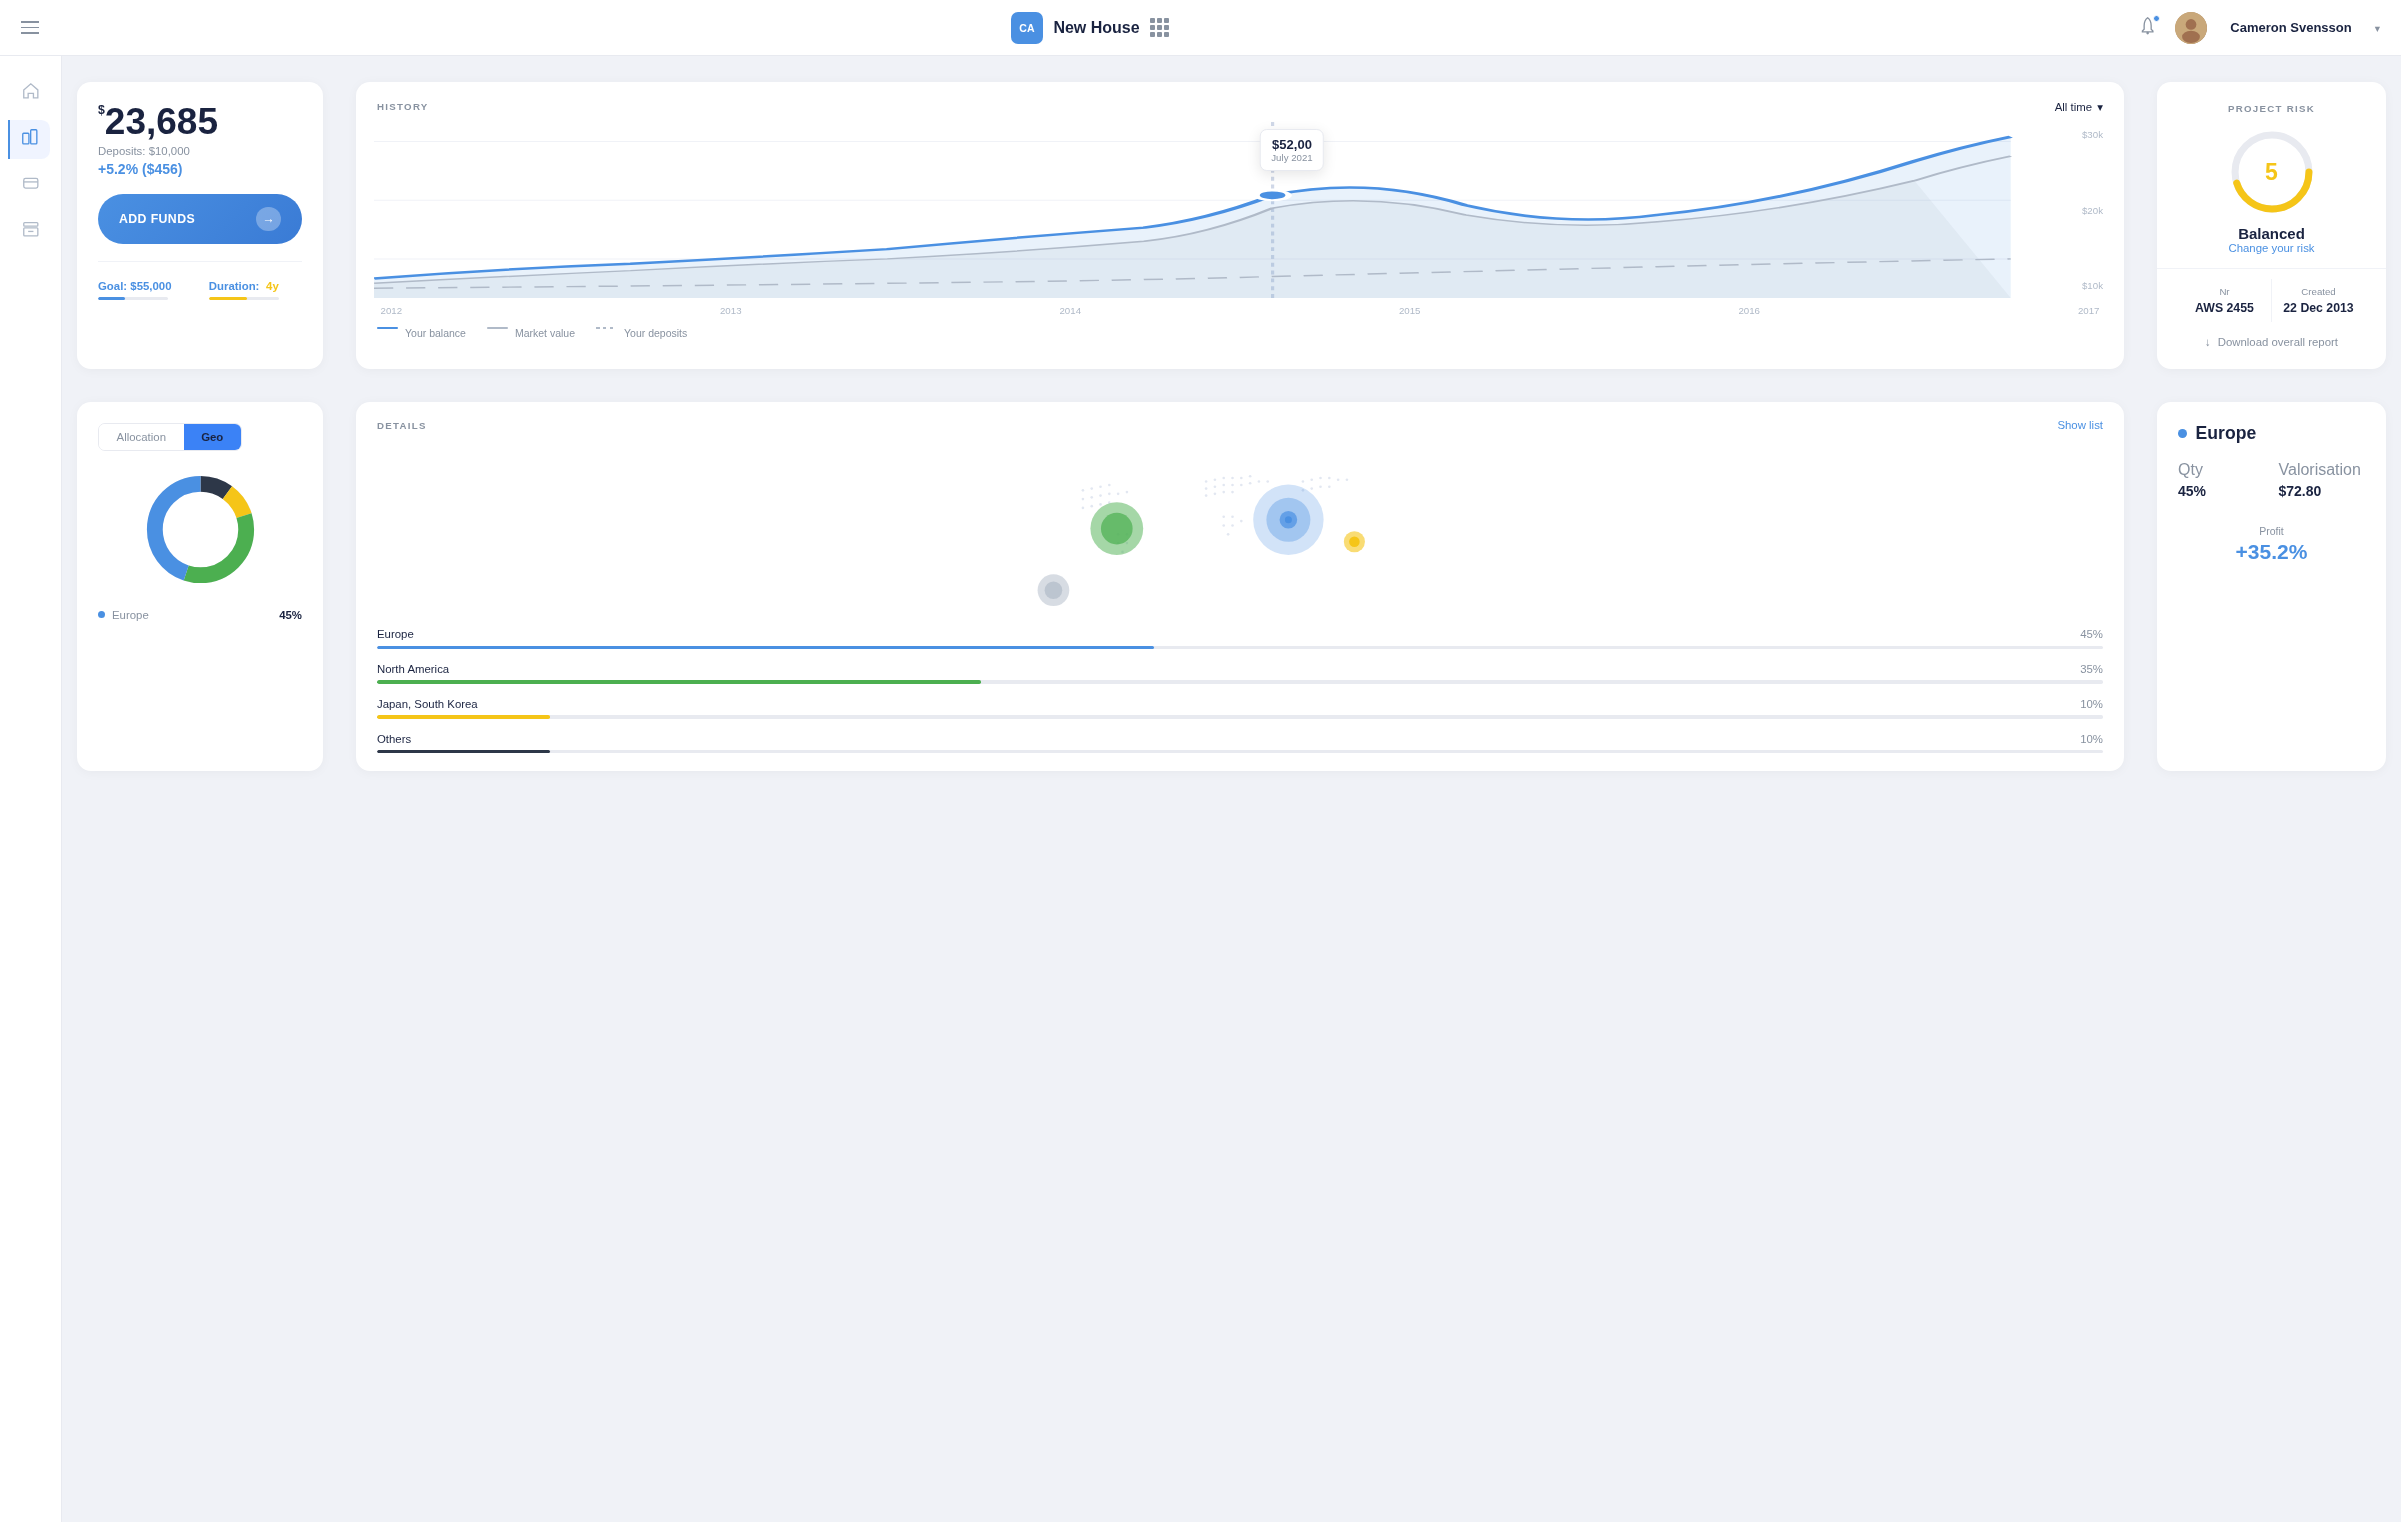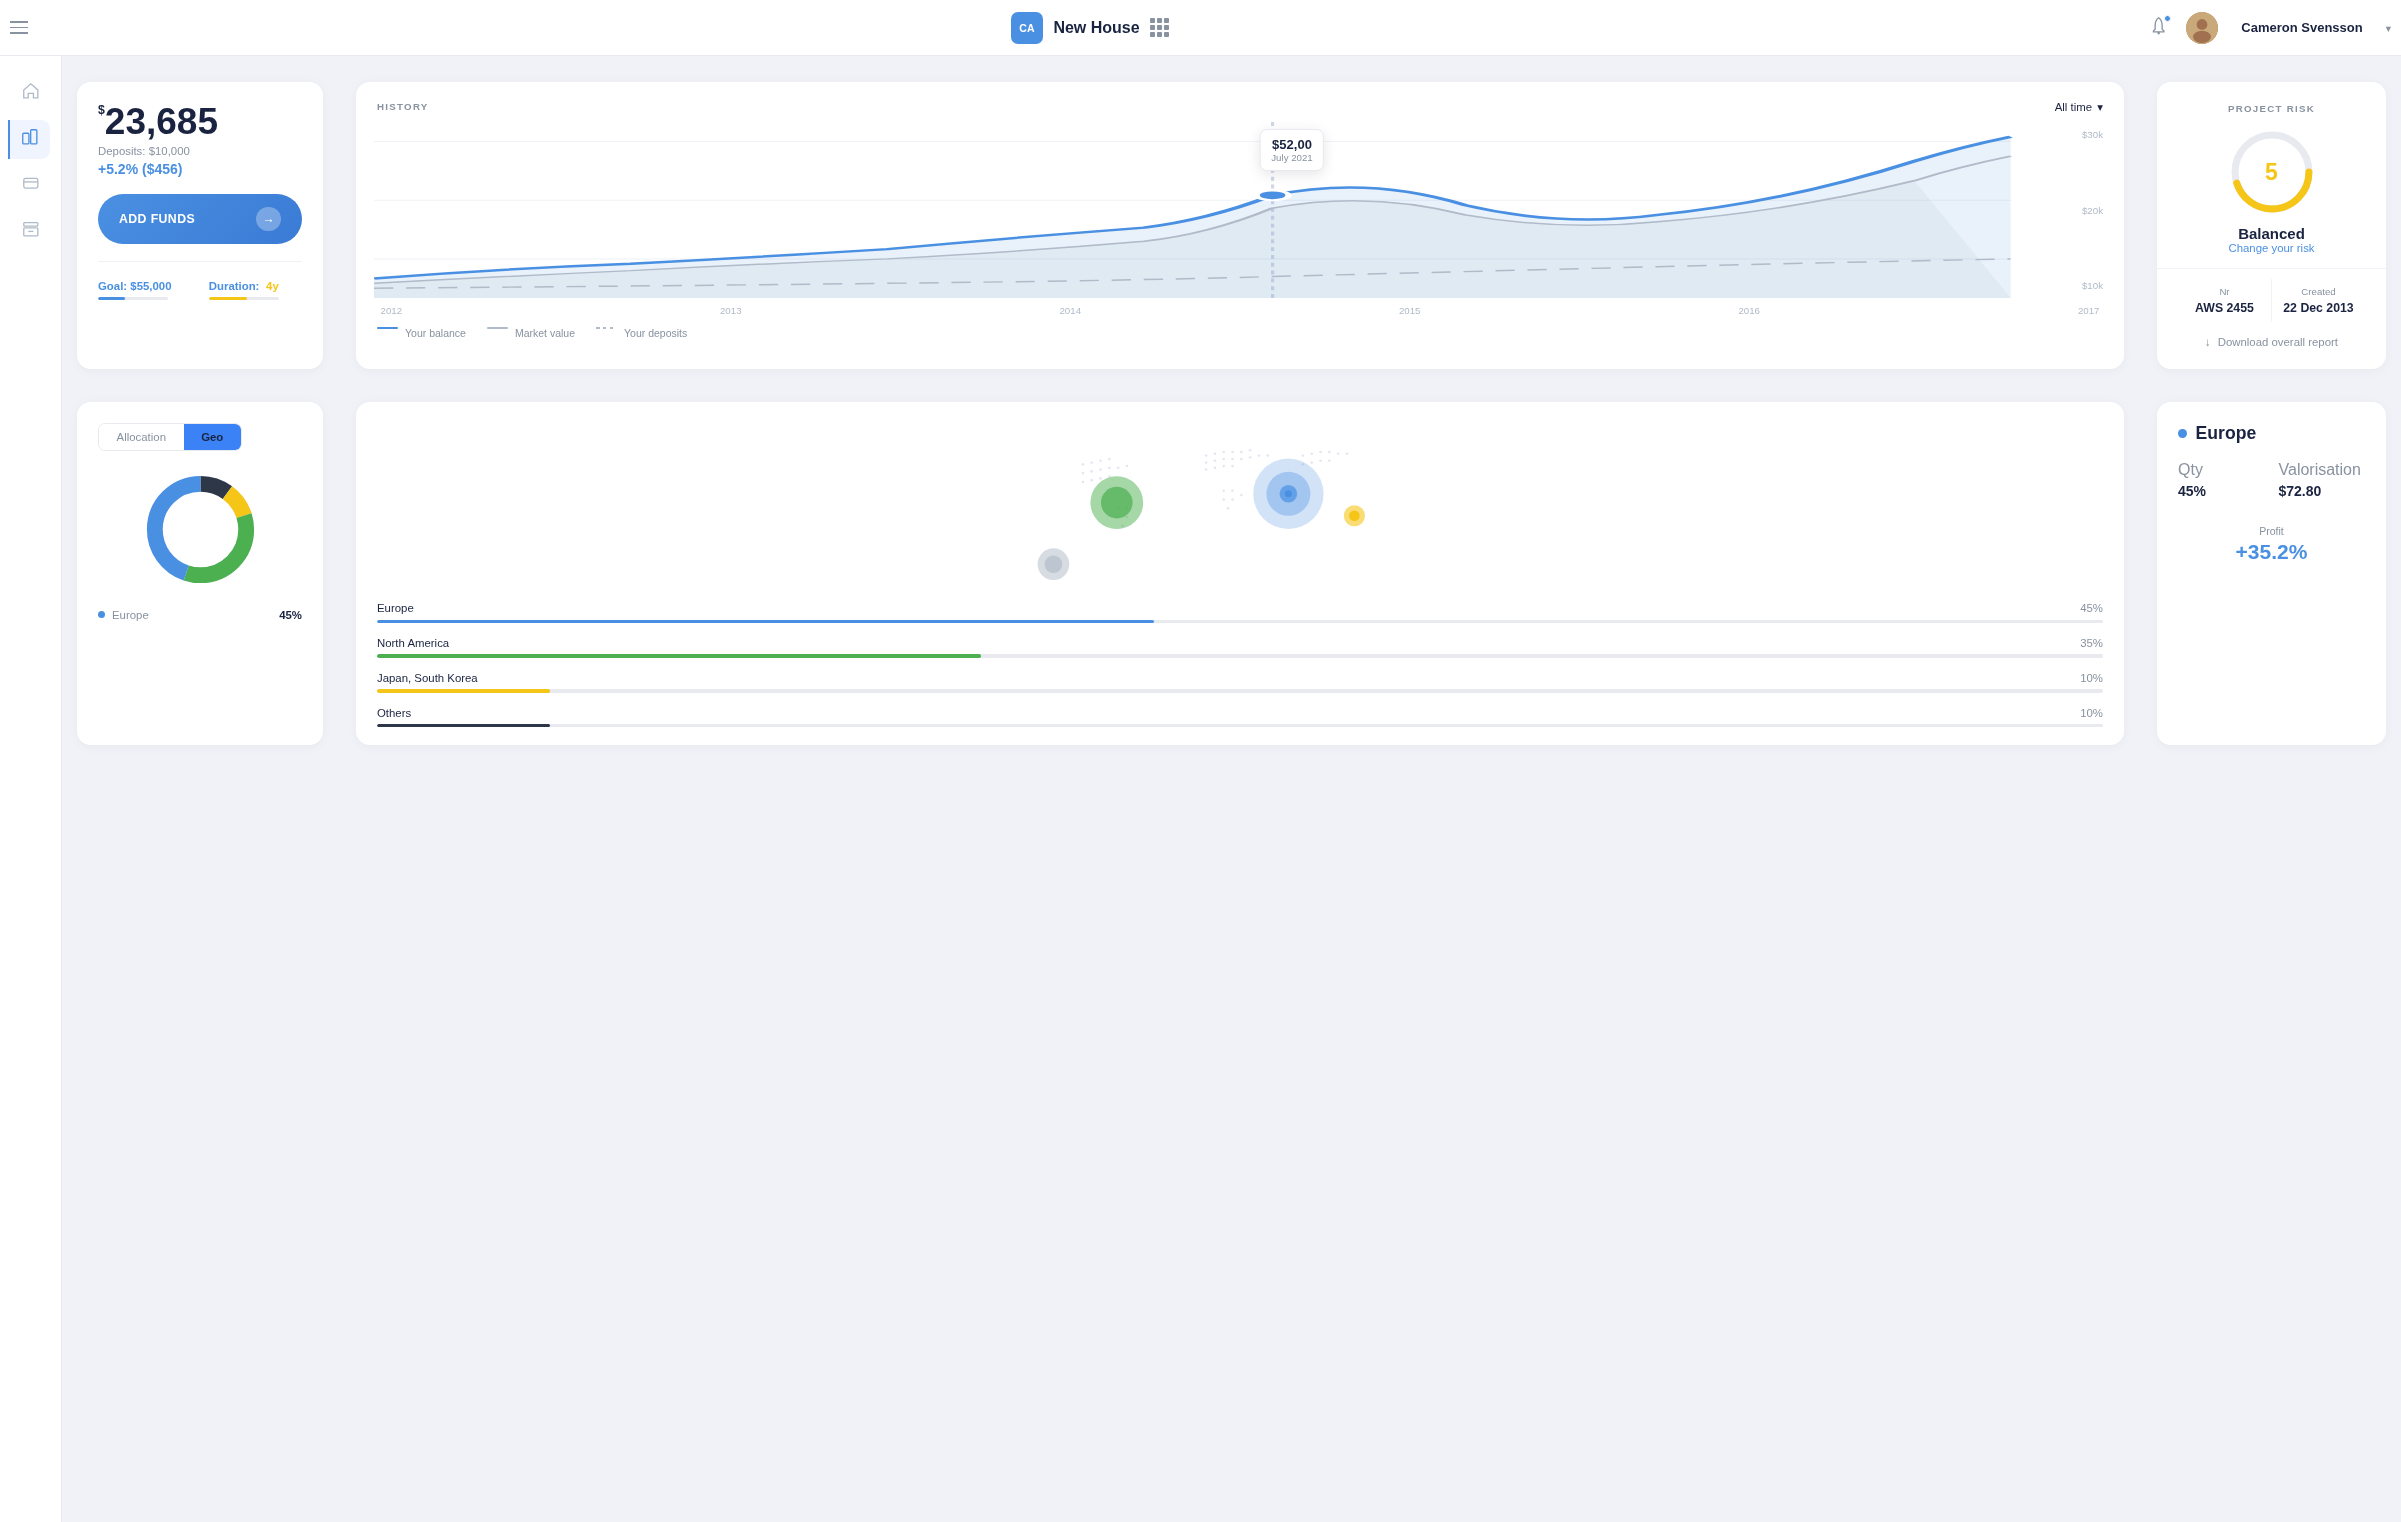--- a/index.html
+++ b/index.html
@@ -5,21 +5,21 @@
     * { box-sizing: border-box; margin: 0; padding: 0; }
     body { font-family: -apple-system, BlinkMacSystemFont, 'Segoe UI', sans-serif; background: #f0f2f7; color: #1a2340; }
 
     
     .header {
       background: #fff;
       height: 56px;
       display: flex;
       align-items: center;
       justify-content: space-between;
-      padding: 0 10px;
+      padding: 0 21px;
       border-bottom: 0.9px solid #e8eaf0;
       position: fixed; top: 0; left: 0; right: 0; z-index: 100;
     }
     .header-left { display: flex; align-items: center; gap: 10.5px; }
     .hamburger { display: flex; flex-direction: column; gap: 3.5px; cursor: pointer; }
     .hamburger span { width: 17.6px; height: 1.8px; background: #8892a0; display: block; }
     .header-center { display: flex; align-items: center; gap: 10.5px; }
     .ca-badge { background: #4a90e2; color: #fff; width: 32px; height: 32px; border-radius: 7px; display: flex; align-items: center; justify-content: center; font-size: 10.5px; font-weight: 700; }
     .header-title { font-size: 16px; font-weight: 600; color: #1a2340; }
     .grid-icon { display: grid; grid-template-columns: 1fr 1fr 1fr; gap: 2.6px; width: 16px; }
@@ -421,20 +421,24 @@
     <div class="alloc-legend">
       <div class="alloc-legend-item">
         <div class="alloc-dot" style="background:#4a90e2"></div>
         <span class="alloc-legend-label">Europe</span>
         <span class="alloc-legend-pct">45%</span>
       </div>
     </div>
   </div>
 
   <div class="card details-card">
+    <div class="details-header">
+      <span class="section-title">DETAILS</span>
+      <span class="show-list">Show list</span>
+    </div>
 
     <div class="map-area">
       <svg width="100%" height="176" viewBox="0 0 480 200">
 
         <g fill="#d0d8e8" opacity="0.6">
 
           <rect x="200" y="40" width="3" height="3" rx="1.5"></rect>
             <rect x="210" y="38" width="3" height="3" rx="1.5"></rect>
           <rect x="220" y="36" width="3" height="3" rx="1.5"></rect>
             <rect x="230" y="36" width="3" height="3" rx="1.5"></rect>

